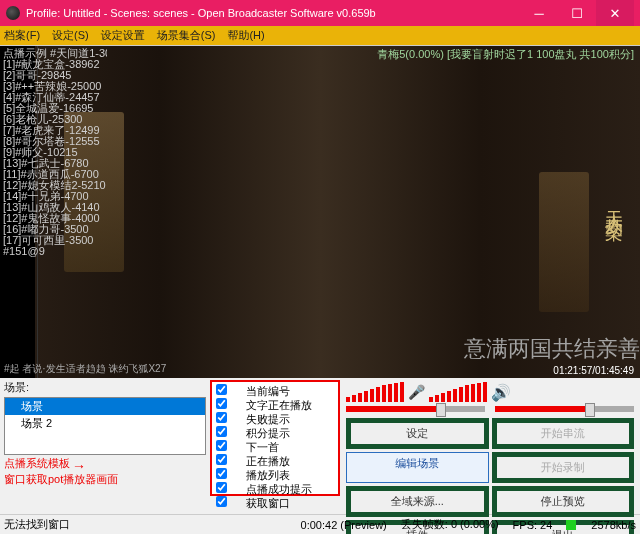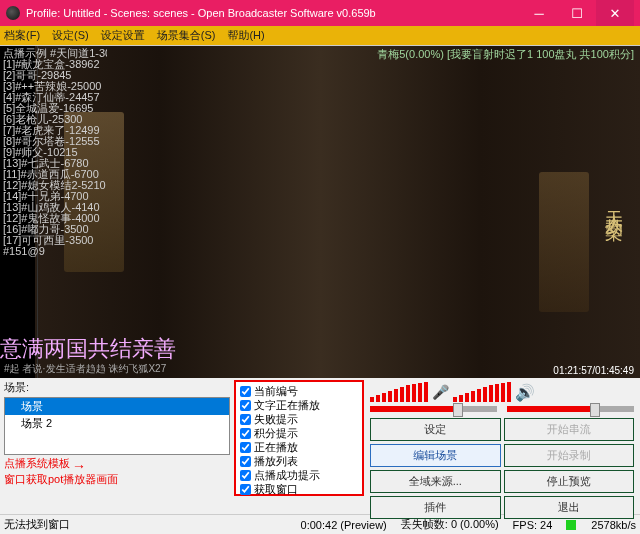--- a/index.html
+++ b/index.html
@@ -16,47 +16,47 @@
 .film{position:absolute;inset:0;background:linear-gradient(90deg,#2a1f16 0%,#1a120c 25%,#3a2d20 50%,#1d140d 75%,#2a1f16 100%)}
 .film::before{content:"";position:absolute;left:10%;top:20%;width:60px;height:160px;background:linear-gradient(#997a4a,#5a4420);border-radius:3px;opacity:.5}
 .film::after{content:"";position:absolute;right:8%;bottom:20%;width:50px;height:140px;background:linear-gradient(#8a6a3a,#4a3418);border-radius:3px;opacity:.4}
 .lbar{content:"";position:absolute;left:0;top:0;width:35px;height:100%;background:#000}
 .lbar::before{content:"";position:absolute;right:-3px;top:0;width:38px;height:100%;border-right:1px solid #333}
 .rbanner{position:absolute;right:14px;top:150px;writing-mode:vertical-rl;color:#d8c078;font-size:18px;letter-spacing:4px;font-weight:500}
 .overlay-list{position:absolute;left:0;top:0;width:110px;font-size:9px;color:#cfcfcf;line-height:11px;padding:2px 3px}
 .overlay-list div{white-space:nowrap;overflow:hidden}
 .overlay-tr{position:absolute;right:6px;top:2px;font-size:10px;color:#c0e0ff;text-align:right;line-height:13px}
 .overlay-tr .l2{color:#9fd49c}
-.subtitle{position:absolute;left:0;right:0;bottom:14px;text-align:left;color:#f0abfc;font-size:22px;font-family:Liberation Serif, serif}
+.subtitle{position:absolute;left:0;right:0;bottom:14px;text-align:right;color:#a3a3a3;font-size:22px;font-family:Liberation Serif, serif}
 .pv-bl{position:absolute;left:4px;bottom:2px;font-size:10px;color:#aaa}
 .pv-br{position:absolute;right:6px;bottom:2px;font-size:10px;color:#fff}
 .lower{height:136px;display:flex;background:#f0f0f0}
-.scenes{width:234px;padding:2px 4px}
+.scenes{width:210px;padding:2px 4px}
 .scenes .lbl{font-size:11px;color:#222;margin-bottom:2px}
 .scenelist{border:1px solid #888;height:58px;background:#fff;font-size:11px}
 .scenelist div{padding:1px 16px}
 .scenelist .sel{background:#0078d7;color:#fff}
 .annot{color:#e00;font-size:12px;margin-top:1px;display:flex;align-items:center;gap:2px}
 .arrow{color:#e00;font-size:14px;line-height:1}
 .sources{width:130px;padding:2px 0}
 .srcbox{border:2px solid #e00;background:#fff;height:116px;padding:2px 4px}
-.srcbox label{display:flex;align-items:center;gap:3px;font-size:11px;line-height:14px}
+.srcbox label{display:flex;gap:19px;font-size:11px;line-height:14px}
 .srcbox input{width:11px;height:11px}
 .rightpane{flex:1;padding:2px 6px}
 .meters{display:flex;align-items:center;gap:4px;height:24px}
 .bars{display:flex;align-items:flex-end;gap:2px;height:20px}
 .bars i{width:4px;background:#e00;display:block}
 .mic{color:#e22;font-size:14px}
 .spk{color:#e22;font-size:16px}
 .slide{height:6px;background:linear-gradient(90deg,#e00 0%,#e00 65%,#aaa 65%,#aaa 100%);margin:2px 0 6px;position:relative}
 .slide::after{content:"";position:absolute;left:65%;top:-3px;width:8px;height:12px;background:#ddd;border:1px solid #888}
 .slidewrap{display:flex;gap:10px}
 .slidewrap>div{flex:1}
 .btns{display:grid;grid-template-columns:1fr 1fr;gap:3px}
-.btn{border:1px solid #14532d;background:#efefef;padding:3px 4px;text-align:center;font-size:11px;color:#333}
+.btn{border:5px solid #14532d;background:#efefef;padding:3px 4px;text-align:center;font-size:11px;color:#333}
 .btn.dis{color:#aaa}
 .btn.primary{border:1px solid #2a6dbf;color:#1a4d9c;background:#eaf2fc}
 .status{height:20px;background:#f0f0f0;border-top:1px solid #ccc;display:flex;align-items:center;font-size:10px;padding:0 4px;gap:14px}
 .status .sp{flex:1}
 .kbps{display:flex;align-items:center;gap:15px}
 .kbps i{width:10px;height:10px;background:#1fd11f;display:inline-block}
 </style>
 </head>
 <body>
 
@@ -140,20 +140,24 @@
         <label>
           <input type="checkbox" checked="" style="">
           <span>失败提示</span>
         </label>
         <label>
           <input type="checkbox" checked="" style="">
           <span>积分提示</span>
         </label>
         <label>
           <input type="checkbox" checked="" style="">
+          <span>下一首</span>
+        </label>
+        <label>
+          <input type="checkbox" checked="" style="">
           <span>正在播放</span>
         </label>
         <label>
           <input type="checkbox" checked="" style="">
           <span>播放列表</span>
         </label>
         <label>
           <input type="checkbox" checked="" style="">
           <span>点播成功提示</span>
         </label>

